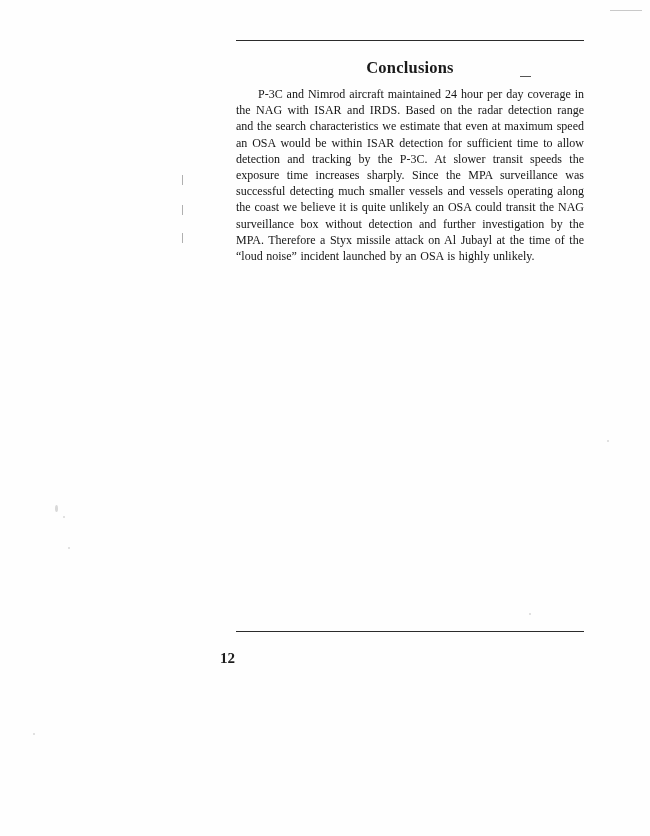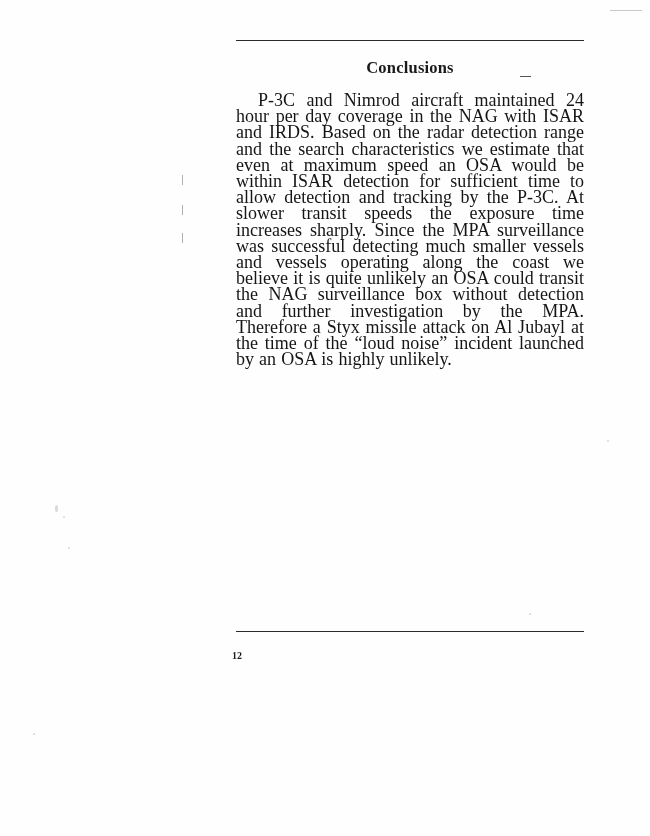--- a/index.html
+++ b/index.html
@@ -67,34 +67,34 @@
   .heading-dash {
     position: absolute;
     left: 520px;
     top: 76px;
     width: 11px;
     height: 1px;
     background: #555;
   }
 
   .body-text {
-    margin-top: 14px;
-    font-size: 18px;
+    margin-top: 8px;
+    font-size: 12px;
     line-height: 16.2px;
     text-align: justify;
     text-indent: 22px;
     color: #151515;
     word-spacing: 0.6px;
   }
 
   .page-number {
     position: absolute;
-    left: 232px;
+    left: 220px;
     top: 650px;
-    font-size: 10px;
+    font-size: 15px;
     font-weight: bold;
     color: #1c1c1c;
   }
 
   
   .tick {
     position: absolute;
     width: 1px;
     height: 10px;
     background: #8f8f8f;

